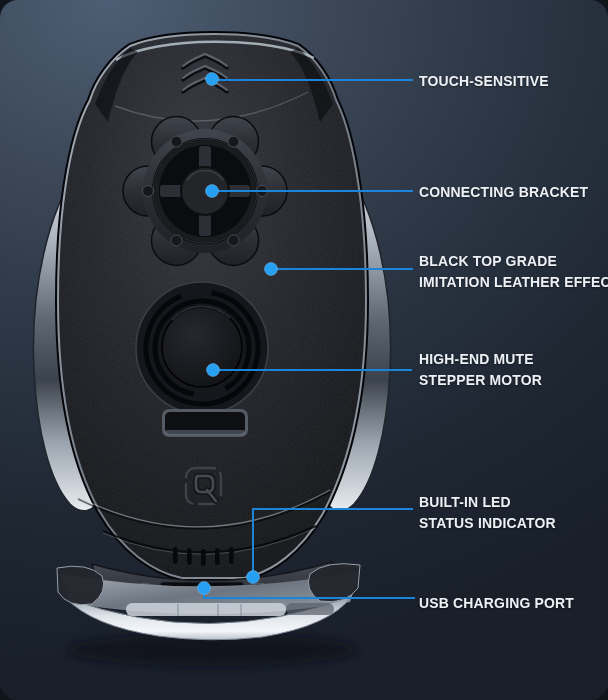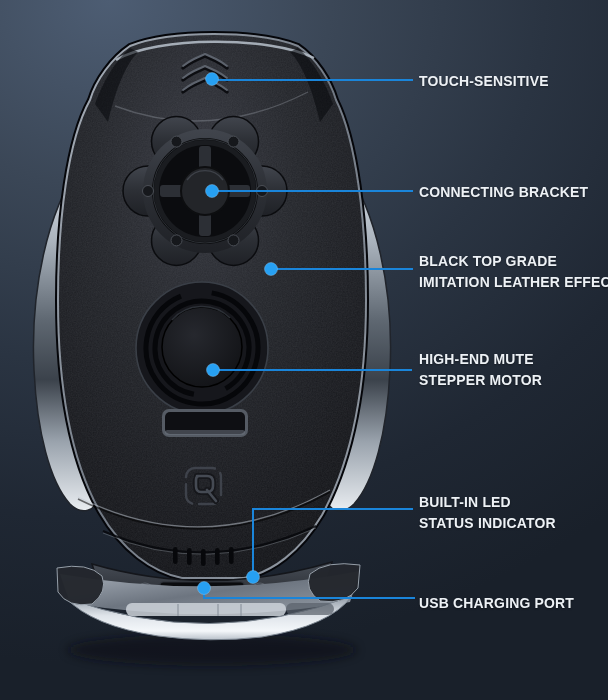--- a/index.html
+++ b/index.html
@@ -1,20 +1,21 @@
 <!DOCTYPE html>
 <html style="--accent-line: #1a85da; --accent-dot: #27a0f2; --label-color: #edf1f5;"><head>
 <meta charset="utf-8">
 <style>
   html,body{margin:0;padding:0;background:#10151c;}
   .stage{
     position:relative;width:608px;height:700px;overflow:hidden;
     background:radial-gradient(130% 95% at 18% 0%,
       #4d5d73 0%, #3b4757 28%, #2a3442 55%, #1f2733 78%, #19202a 100%);
     font-family:"Liberation Sans",sans-serif;
+    border-radius:18px;
   }
   .stage svg{position:absolute;left:0;top:0;}
   #label-layer{position:absolute;inset:0;pointer-events:none;}
   .callout-line{stroke:var(--accent-line,#1a85da);stroke-width:2;fill:none;}
   .callout-dot{fill:var(--accent-dot,#27a0f2);stroke:rgba(160,215,255,.35);stroke-width:1;}
   .callout-label{
     position:absolute;color:var(--label-color,#edf1f5);
     font-weight:700;font-size:15px;line-height:21px;letter-spacing:.2px;
     transform:scaleX(.93);transform-origin:left top;white-space:nowrap;
     text-shadow:0 1px 2px rgba(0,0,0,.4);

